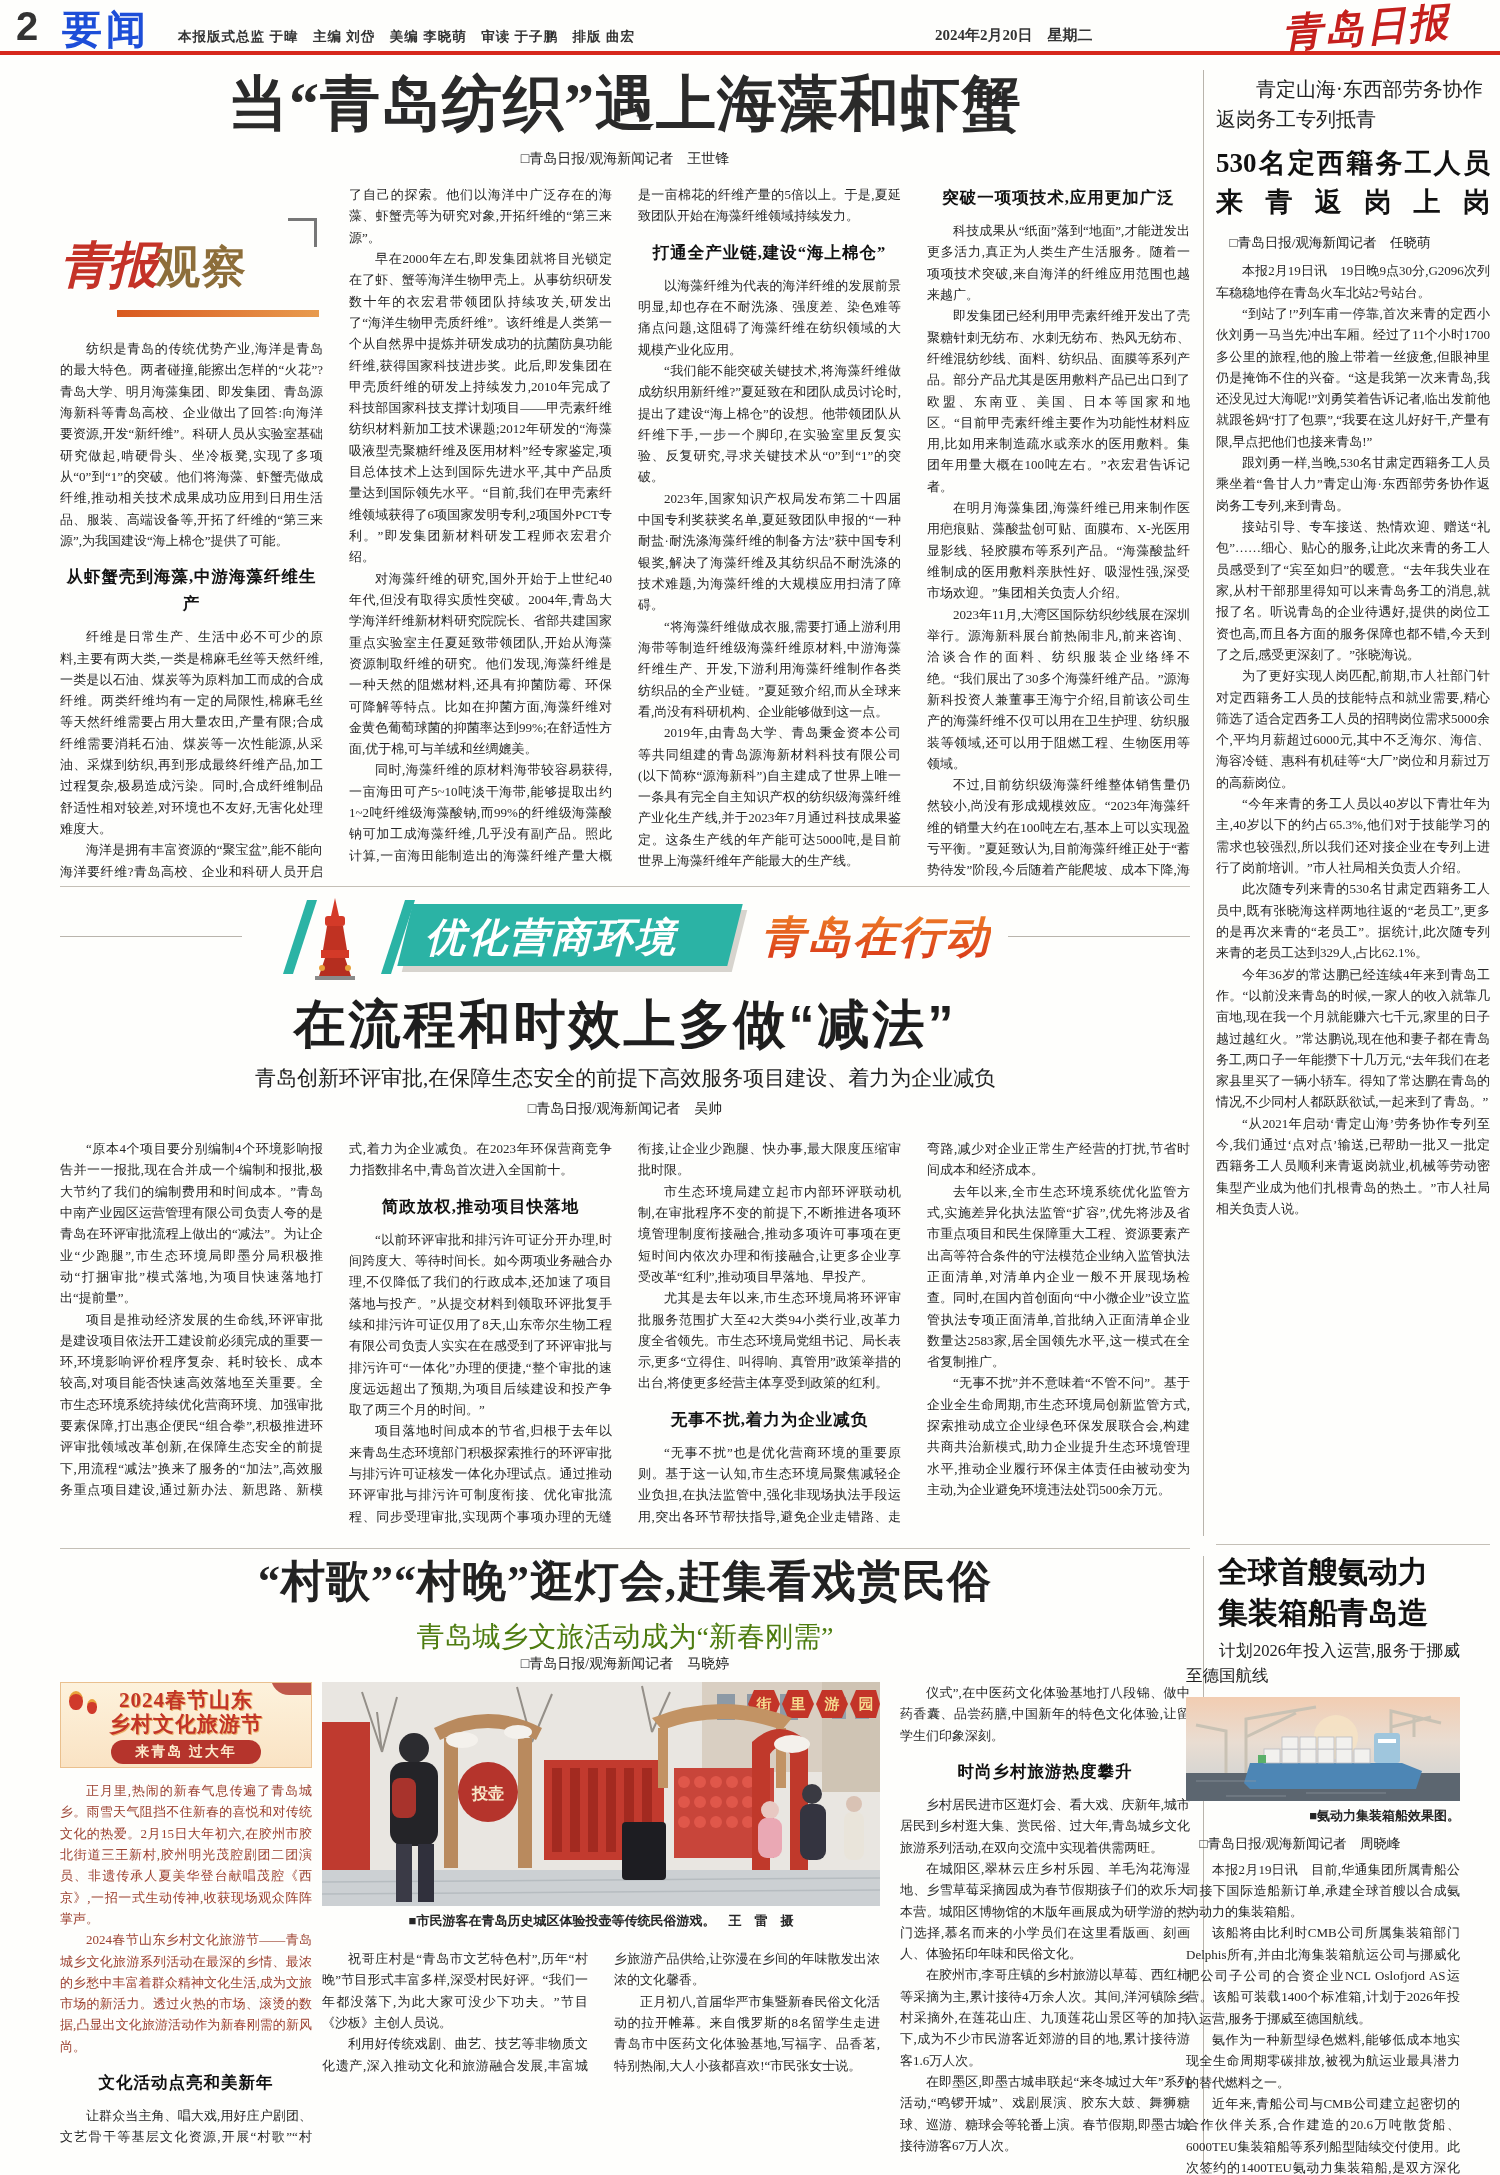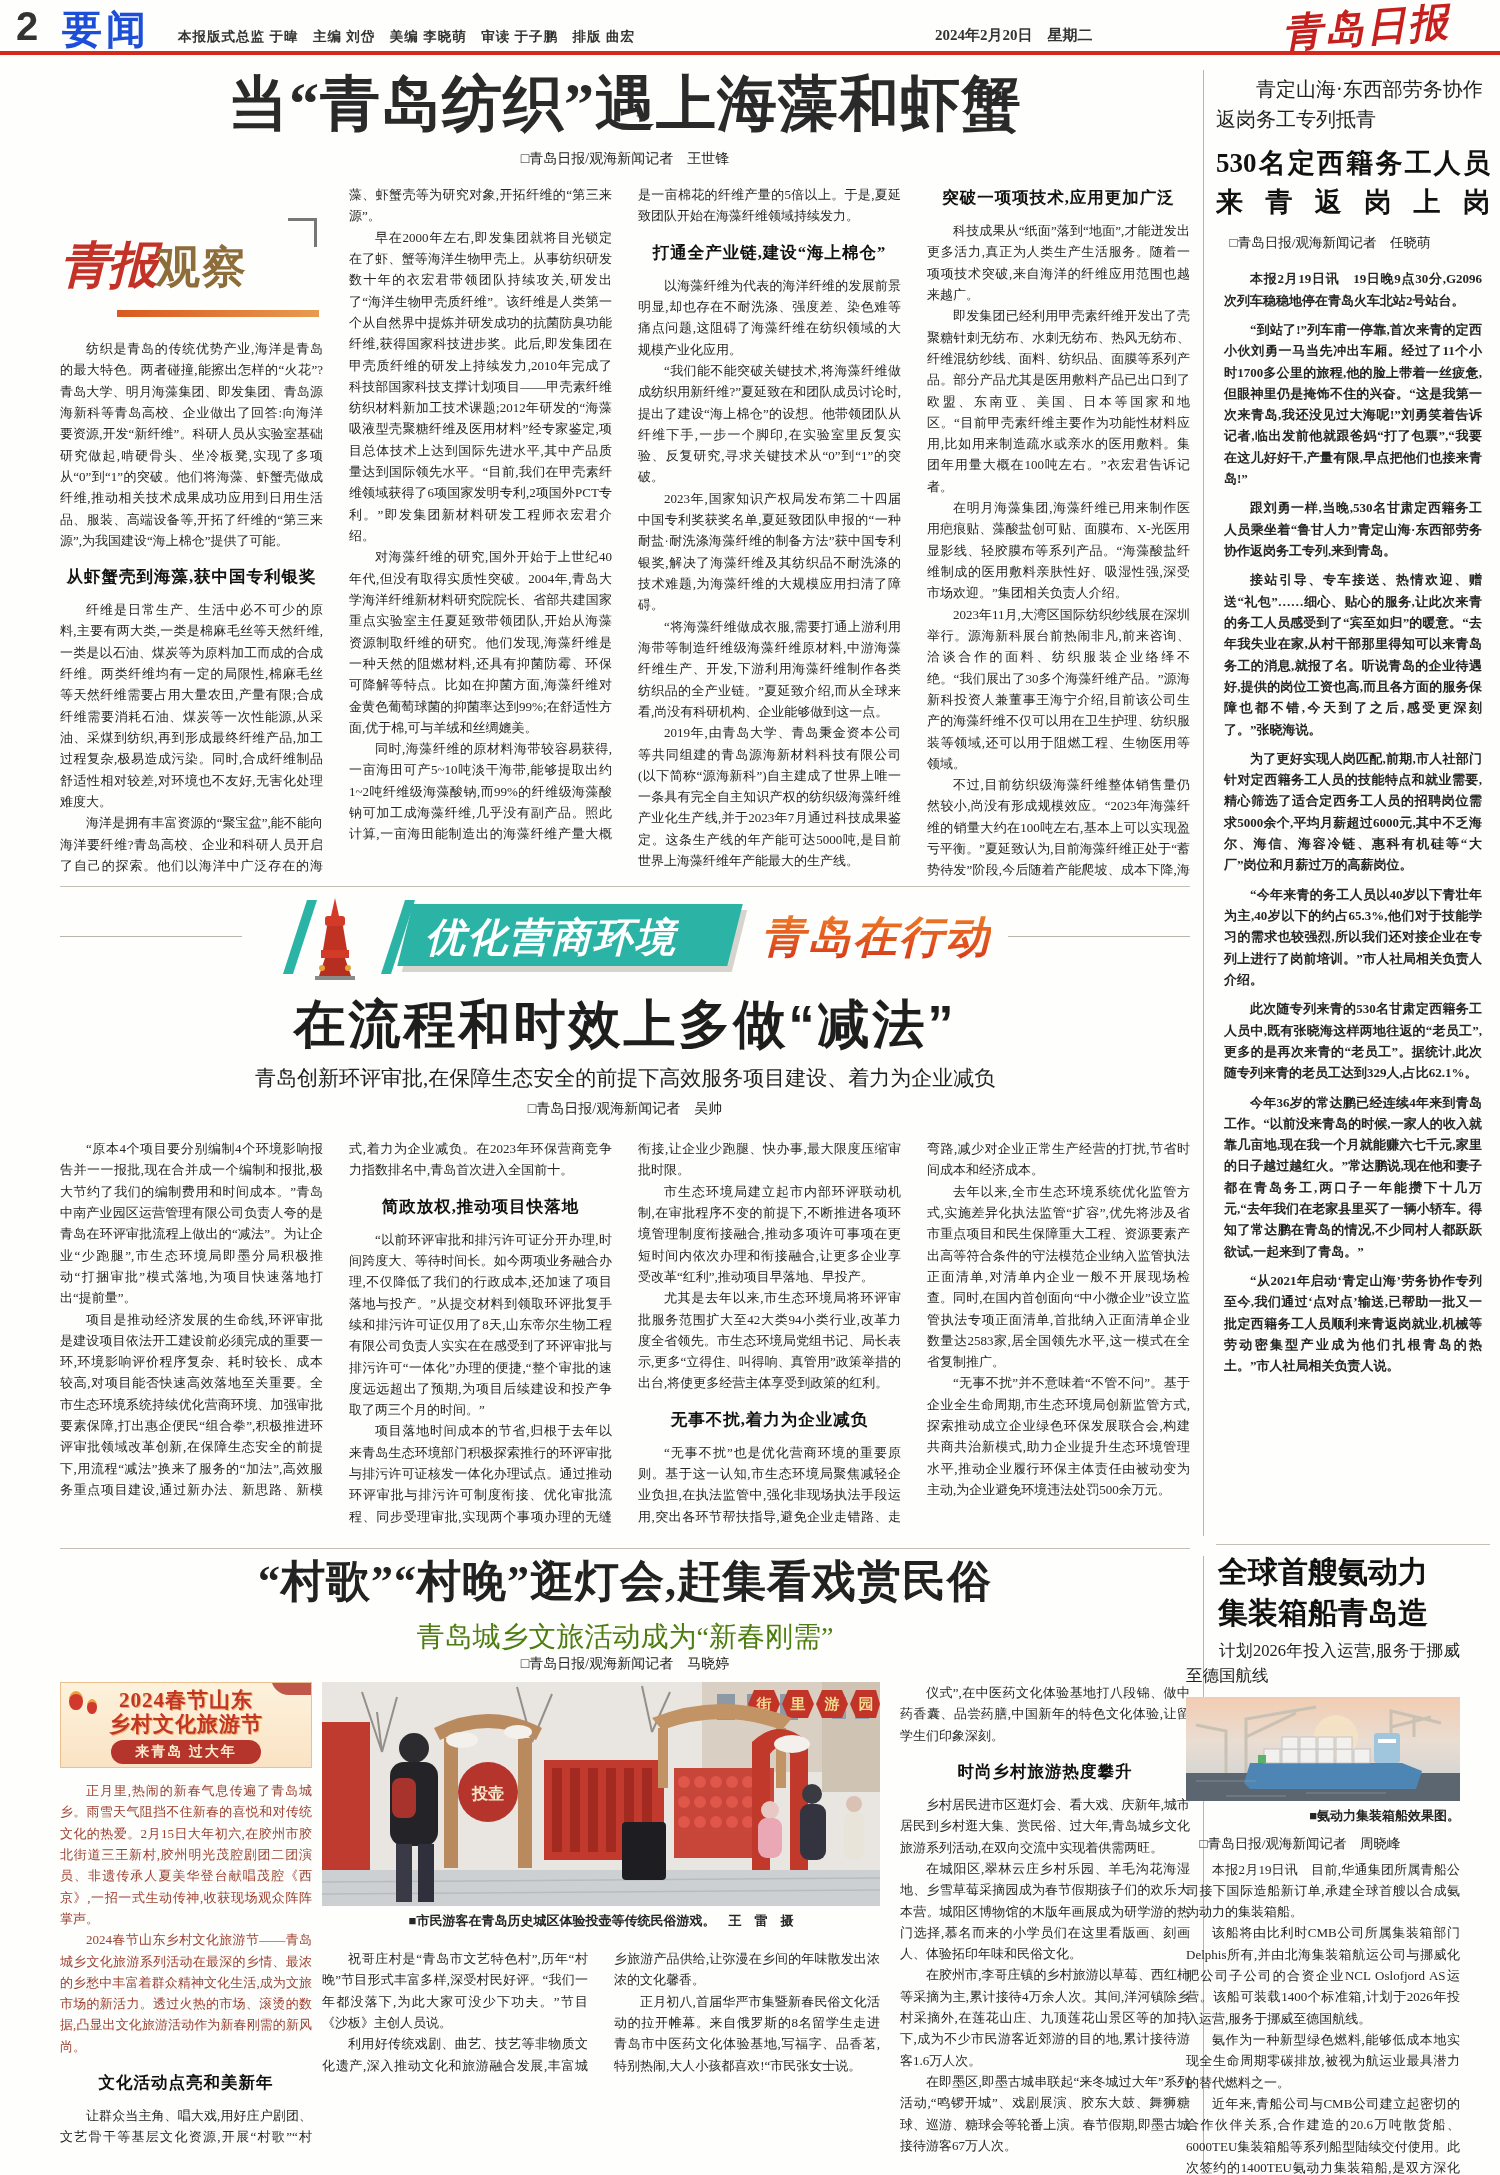--- a/index.html
+++ b/index.html
@@ -37,21 +37,21 @@
           background:linear-gradient(90deg,#d9591f,#e89b4e);}
   
   .sidebar{position:absolute;left:1216px;top:74px;width:274px;height:1462px;overflow:hidden;}
   .sb-kicker{font-size:20px;line-height:1.5;color:#222;}
   .sb-kicker .ind{text-indent:2em;display:block;}
   .sb-headline{font-size:27px;font-weight:900;line-height:1.45;margin:10px 0 12px;
                text-align:justify;color:#111;}
   .sb-headline div{text-align-last:justify;}
   .sb-byline{font-size:13.5px;margin-bottom:8px;}
   .sb-body{font-size:13px;line-height:1.64;overflow:hidden;height:1230px;}
-  .sb-body p{margin:8px;text-indent:2em;text-align:justify;font-weight:bold;}
+  .sb-body p{margin:0;text-indent:2em;text-align:justify;}
   
   .env{position:absolute;left:60px;top:892px;width:1130px;height:652px;}
   .env-sideline{position:absolute;top:44px;height:1px;background:#b9b4ac;}
   .banner{position:absolute;left:185px;top:2px;width:770px;height:90px;}
   .banner-tower{position:absolute;left:68px;top:4px;}
   .banner-slash{position:absolute;top:6px;width:10px;height:74px;background:#2bb3a5;transform:skewX(-18deg);}
   .banner-par{position:absolute;left:160px;top:10px;width:330px;height:62px;background:#2bb3a5;
               transform:skewX(-14deg);box-shadow:6px 6px 0 #d7d4ce;}
   .banner-txt1{position:absolute;left:180px;top:16px;font-family:"Liberation Sans","DejaVu Sans",sans-serif;
                font-size:40px;font-weight:900;font-style:italic;color:#ffffff;letter-spacing:2px;}
@@ -118,21 +118,21 @@
   <div class="byline main-byline">□青岛日报/观海新闻记者　王世锋</div>
   <div class="colflow main-cols">
     <div class="observer">
       <span class="ob-qb">青报</span><span class="ob-gc">观察</span>
       <span class="ob-bracket"></span>
       
       <div class="ob-bar"></div>
     </div>
     <div>
         <p>纺织是青岛的传统优势产业,海洋是青岛的最大特色。两者碰撞,能擦出怎样的“火花”?青岛大学、明月海藻集团、即发集团、青岛源海新科等青岛高校、企业做出了回答:向海洋要资源,开发“新纤维”。科研人员从实验室基础研究做起,啃硬骨头、坐冷板凳,实现了多项从“0”到“1”的突破。他们将海藻、虾蟹壳做成纤维,推动相关技术成果成功应用到日用生活品、服装、高端设备等,开拓了纤维的“第三来源”,为我国建设“海上棉仓”提供了可能。</p>
-        <h4>从虾蟹壳到海藻,获中国专利银奖</h4>
+        <h4>从虾蟹壳到海藻,中游海藻纤维生产</h4>
         <p>纤维是日常生产、生活中必不可少的原料,主要有两大类,一类是棉麻毛丝等天然纤维,一类是以石油、煤炭等为原料加工而成的合成纤维。两类纤维均有一定的局限性,棉麻毛丝等天然纤维需要占用大量农田,产量有限;合成纤维需要消耗石油、煤炭等一次性能源,从采油、采煤到纺织,再到形成最终纤维产品,加工过程复杂,极易造成污染。同时,合成纤维制品舒适性相对较差,对环境也不友好,无害化处理难度大。</p>
         <p>海洋是拥有丰富资源的“聚宝盆”,能不能向海洋要纤维?青岛高校、企业和科研人员开启了自己的探索。他们以海洋中广泛存在的海藻、虾蟹壳等为研究对象,开拓纤维的“第三来源”。</p>
         <p>早在2000年左右,即发集团就将目光锁定在了虾、蟹等海洋生物甲壳上。从事纺织研发数十年的衣宏君带领团队持续攻关,研发出了“海洋生物甲壳质纤维”。该纤维是人类第一个从自然界中提炼并研发成功的抗菌防臭功能纤维,获得国家科技进步奖。此后,即发集团在甲壳质纤维的研发上持续发力,2010年完成了科技部国家科技支撑计划项目——甲壳素纤维纺织材料新加工技术课题;2012年研发的“海藻吸液型壳聚糖纤维及医用材料”经专家鉴定,项目总体技术上达到国际先进水平,其中产品质量达到国际领先水平。“目前,我们在甲壳素纤维领域获得了6项国家发明专利,2项国外PCT专利。”即发集团新材料研发工程师衣宏君介绍。</p>
         <p>对海藻纤维的研究,国外开始于上世纪40年代,但没有取得实质性突破。2004年,青岛大学海洋纤维新材料研究院院长、省部共建国家重点实验室主任夏延致带领团队,开始从海藻资源制取纤维的研究。他们发现,海藻纤维是一种天然的阻燃材料,还具有抑菌防霉、环保可降解等特点。比如在抑菌方面,海藻纤维对金黄色葡萄球菌的抑菌率达到99%;在舒适性方面,优于棉,可与羊绒和丝绸媲美。</p>
         <p>同时,海藻纤维的原材料海带较容易获得,一亩海田可产5~10吨淡干海带,能够提取出约1~2吨纤维级海藻酸钠,而99%的纤维级海藻酸钠可加工成海藻纤维,几乎没有副产品。照此计算,一亩海田能制造出的海藻纤维产量大概是一亩棉花的纤维产量的5倍以上。于是,夏延致团队开始在海藻纤维领域持续发力。</p>
         <h4>打通全产业链,建设“海上棉仓”</h4>
         <p>以海藻纤维为代表的海洋纤维的发展前景明显,却也存在不耐洗涤、强度差、染色难等痛点问题,这阻碍了海藻纤维在纺织领域的大规模产业化应用。</p>
         <p>“我们能不能突破关键技术,将海藻纤维做成纺织用新纤维?”夏延致在和团队成员讨论时,提出了建设“海上棉仓”的设想。他带领团队从纤维下手,一步一个脚印,在实验室里反复实验、反复研究,寻求关键技术从“0”到“1”的突破。</p>
         <p>2023年,国家知识产权局发布第二十四届中国专利奖获奖名单,夏延致团队申报的“一种耐盐·耐洗涤海藻纤维的制备方法”获中国专利银奖,解决了海藻纤维及其纺织品不耐洗涤的技术难题,为海藻纤维的大规模应用扫清了障碍。</p>
         <p>“将海藻纤维做成衣服,需要打通上游利用海带等制造纤维级海藻纤维原材料,中游海藻纤维生产、开发,下游利用海藻纤维制作各类纺织品的全产业链。”夏延致介绍,而从全球来看,尚没有科研机构、企业能够做到这一点。</p>

